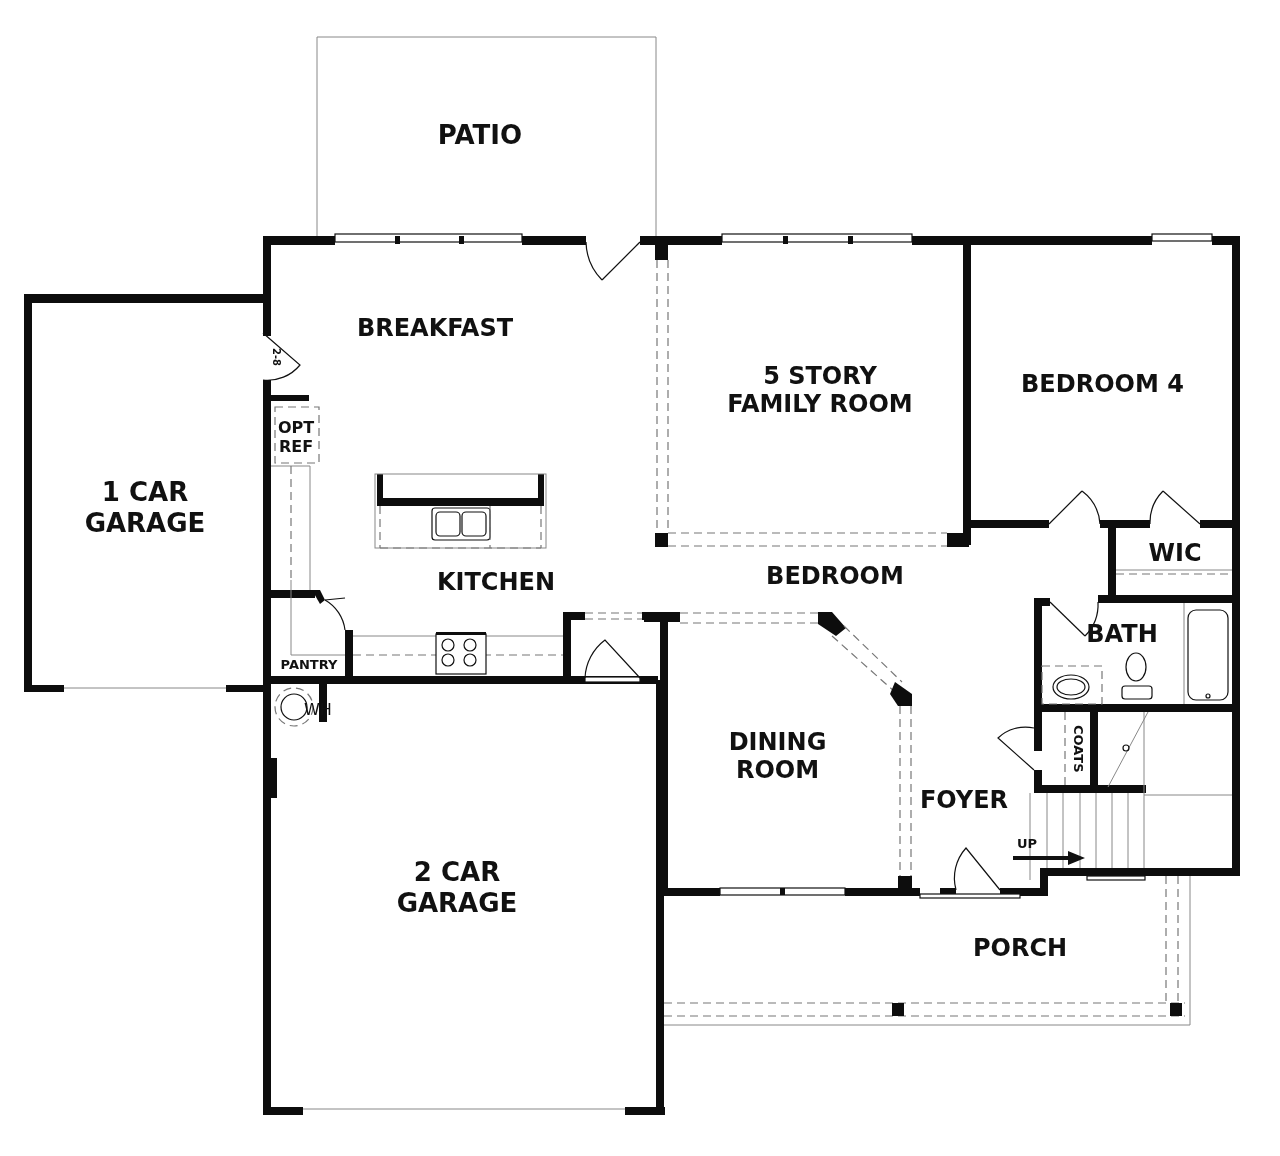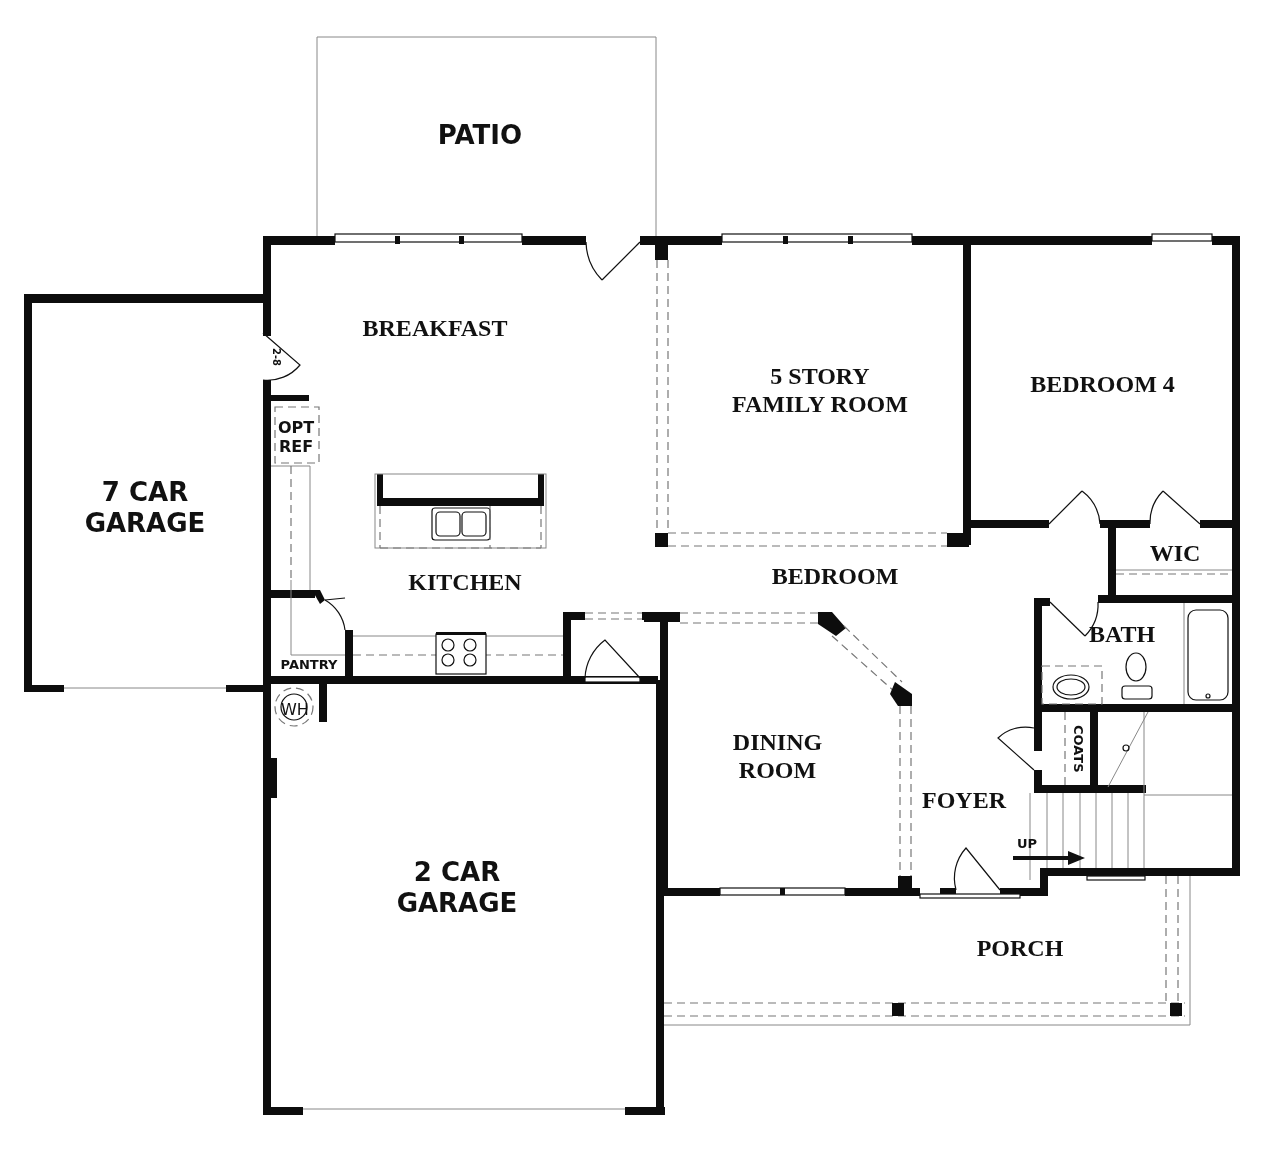--- a/index.html
+++ b/index.html
@@ -5,21 +5,21 @@
   html, body { margin: 0; padding: 0; background: #ffffff; }
   body { width: 1280px; height: 1156px; position: relative; overflow: hidden; font-family: "DejaVu Sans", "Liberation Sans", sans-serif; }
   #plan { position: absolute; left: 0; top: 0; width: 1280px; height: 1156px; }
   .wall { fill: #0d0d0d; }
   .thin { stroke: #111; stroke-width: 1.2; fill: none; }
   .thin-fill { stroke: #111; stroke-width: 1.2; fill: #fff; }
   .dash { stroke: #777; stroke-width: 1.2; stroke-dasharray: 8 5; fill: none; }
   .grey { stroke: #888; stroke-width: 1; fill: none; }
   .label { position: absolute; font-family: "DejaVu Sans", "Liberation Sans", sans-serif; font-weight: bold; color: #111; text-align: center; line-height: 1.18; white-space: pre-line; letter-spacing: 0px; }
   .lg { font-size: 26px; }
-  .md { font-size: 24px; font-family: Liberation Serif, serif; }
+  .md { font-size: 24px; }
   .sm { font-size: 13px; }
   .xs { font-size: 16px; line-height: 1.2; }
   .rot { transform: rotate(90deg); transform-origin: center center; }
 </style>
 </head>
 <body>
 
 <svg id="plan" viewBox="0 0 1280 1156" xmlns="http://www.w3.org/2000/svg">
 
   <g>
@@ -226,32 +226,32 @@
     <rect class="wall" x="1170" y="1003" width="12" height="13"></rect>
     <rect class="thin-fill" x="1087" y="876" width="58" height="4"></rect>
   </g>
 </svg>
 
 <div class="label lg" style="left:400px; top:120px; width:160px;">PATIO</div>
 <div class="label md" style="left:330px; top:314px; width:210px;">BREAKFAST</div>
 <div class="label md" style="left:690px; top:362px; width:260px;">5 STORY
 FAMILY ROOM</div>
 <div class="label md" style="left:990px; top:370px; width:225px;">BEDROOM 4</div>
-<div class="label lg" style="left:50px; top:477px; width:190px;">7 CAR
+<div class="label lg" style="left:50px; top:477px; width:190px;">1 CAR
 GARAGE</div>
-<div class="label md" style="left:375px; top:568px; width:180px;">KITCHEN</div>
+<div class="label md" style="left:375px; top:568px; width:180px;text-align:right;">KITCHEN</div>
 <div class="label md" style="left:745px; top:562px; width:180px;">BEDROOM</div>
 <div class="label md" style="left:1130px; top:539px; width:90px;">WIC</div>
 <div class="label md" style="left:1072px; top:620px; width:100px;">BATH</div>
 <div class="label sm" style="left:272px; top:657px; width:74px;">PANTRY</div>
 <div class="label md" style="left:690px; top:728px; width:175px;">DINING
 ROOM</div>
 <div class="label md" style="left:905px; top:786px; width:118px;">FOYER</div>
 <div class="label xs rot" style="left:1049px; top:741px; width:58px; font-size:13px;">COATS</div>
 <div class="label lg" style="left:362px; top:857px; width:190px;">2 CAR
 GARAGE</div>
 <div class="label md" style="left:945px; top:934px; width:150px;">PORCH</div>
 
 <div class="label xs" style="left:274px; top:418px; width:44px;">OPT
 REF</div>
-<div class="label xs" style="left:281px; top:700px; width:26px; font-weight:normal;">WH</div>
+<div class="label xs" style="left:281px; top:700px; width:26px; font-weight:normal;padding-left:23px;">WH</div>
 <div class="label xs rot" style="left:264px; top:351px; width:24px; font-size:10px;">2-8</div>
 <div class="label sm" style="left:1010px; top:836px; width:34px;">UP</div>
 
 </body></html>

